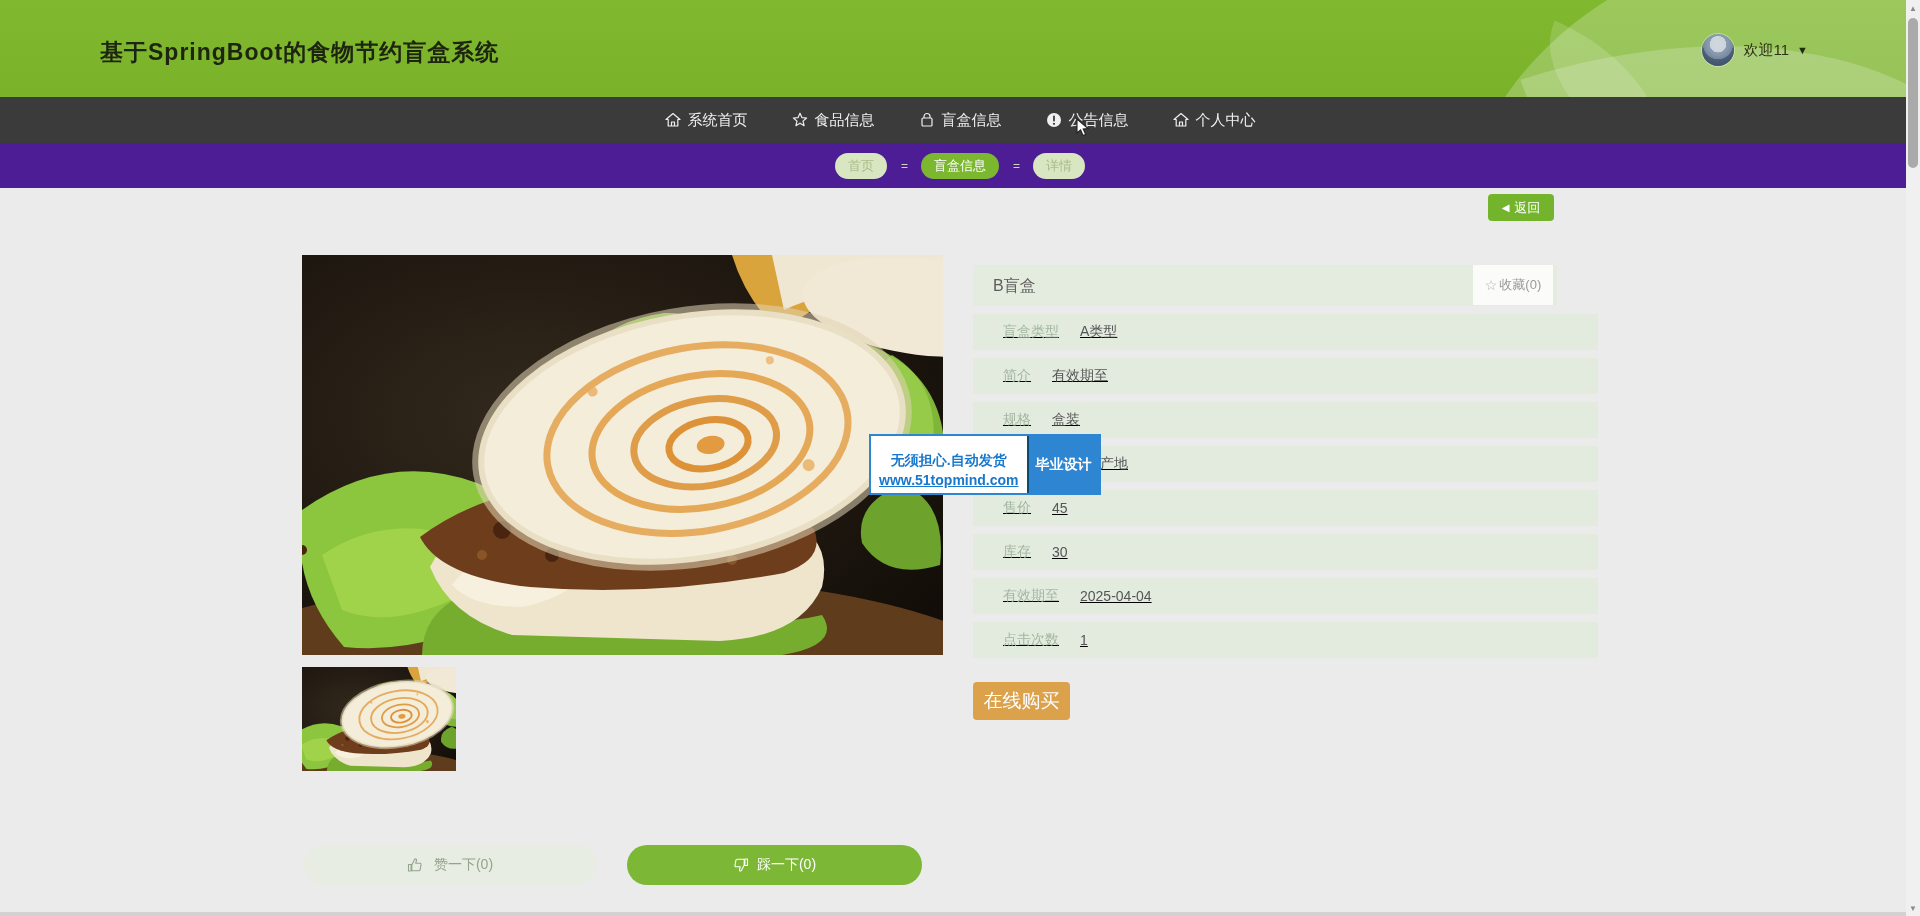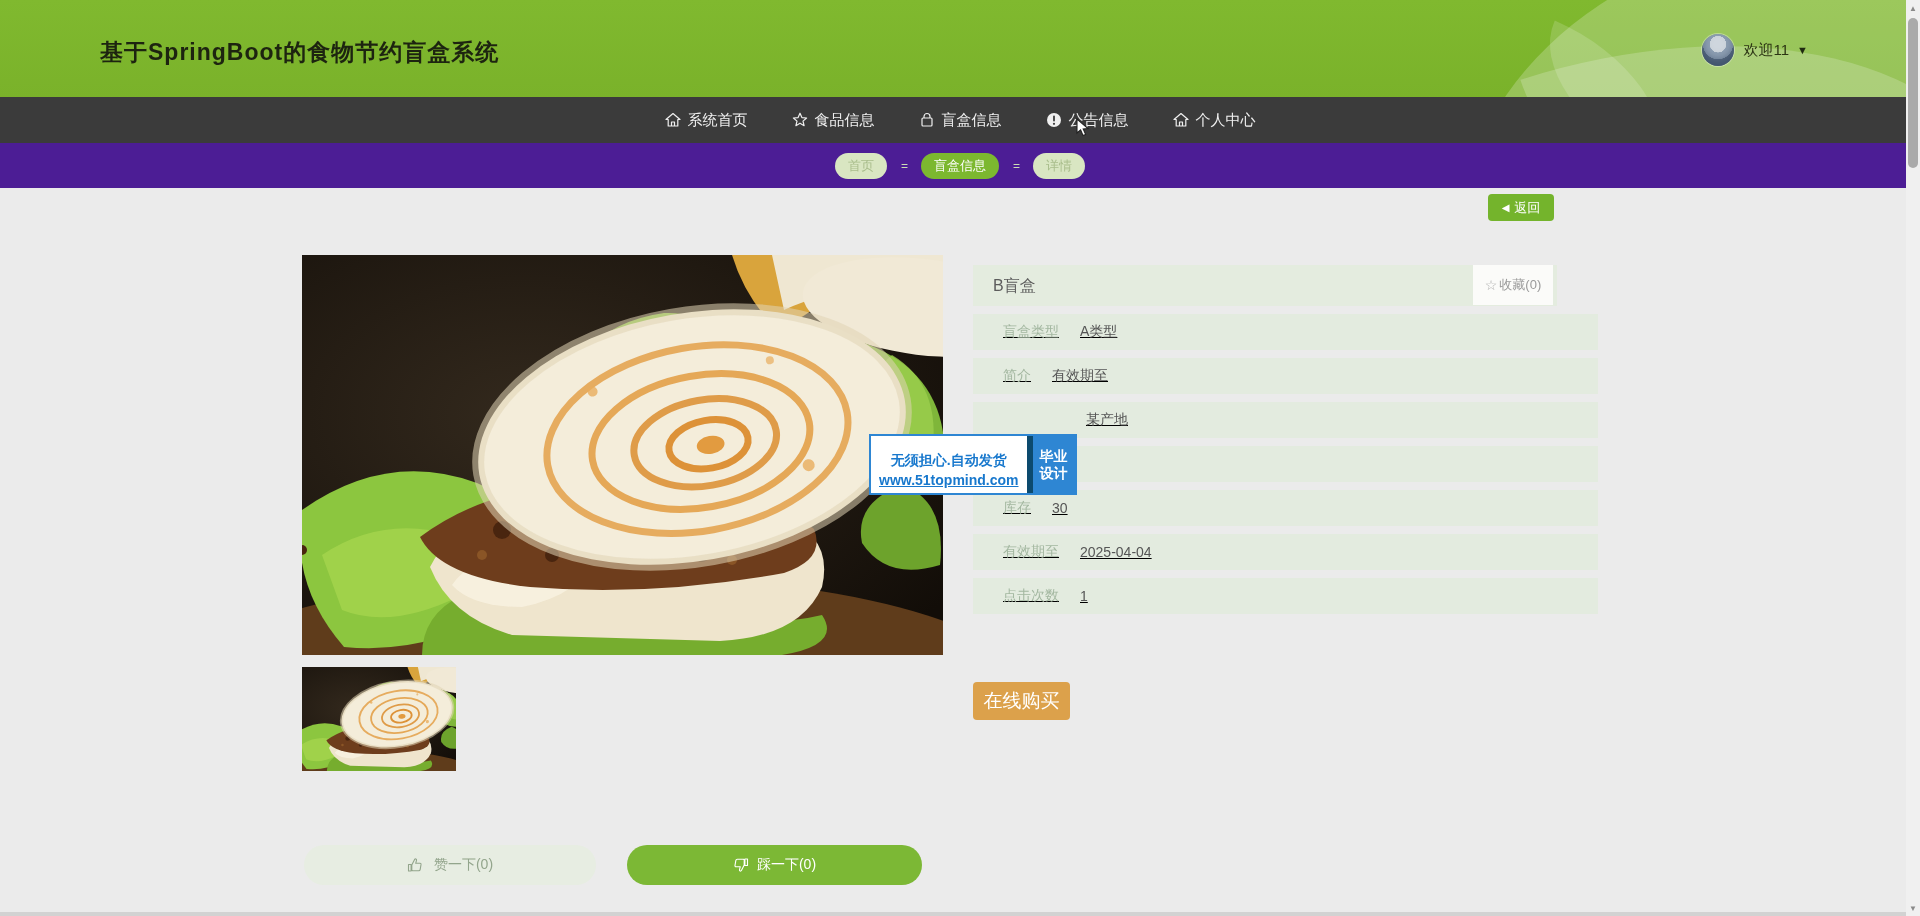--- a/index.html
+++ b/index.html
@@ -67,22 +67,22 @@
   .dislike-btn { position:absolute; left:627px; top:845px; width:295px; height:40px; border:none; border-radius:20px;
               background:#7cb835; color:#ffffff; font-size:14px; cursor:pointer;
               display:flex; align-items:center; justify-content:center; gap:8px; }
 
   
   .watermark { position:absolute; left:869px; top:434px; display:flex; border:2px solid #2e86d3;
                background:#ffffff; z-index:30; }
   .wm-left { padding:16px 8px 5px 8px; text-align:center; }
   .wm-line1 { font-size:14px; font-weight:bold; color:#1878cd; white-space:nowrap; }
   .wm-line2 { font-size:14px; font-weight:bold; color:#1878cd; text-decoration:underline; white-space:nowrap; margin-top:2px; }
-  .wm-badge { background:#2e86d3; border-left:6px solid #0c4a6e; color:#ffffff; font-size:14px; font-weight:bold;
-              display:flex; flex-direction:column; align-items:center; justify-content:center; padding:2px 7px; line-height:17px; }
+  .wm-badge { background:#2e86d3; border-left:2px solid #0c4a6e; color:#ffffff; font-size:14px; font-weight:bold;
+              display:flex; align-items:center; justify-content:center; padding:2px 7px; line-height:17px; }
 
   
   .scrollbar { position:absolute; right:0; top:0; width:14px; height:916px; background:#f0f0f0; z-index:50; }
   .scroll-up, .scroll-down { position:absolute; left:0; width:14px; height:16px; color:#8a8a8a; font-size:8px;
               display:flex; align-items:center; justify-content:center; cursor:pointer; }
   .scroll-up { top:0; } .scroll-down { bottom:0; }
   .scroll-thumb { position:absolute; left:2px; top:18px; width:10px; height:150px; background:#aaaaaa; border-radius:5px; cursor:grab; }
 
   .bottom-strip { position:absolute; left:0; bottom:0; width:1920px; height:4px; background:#d2d2d2; }
 
@@ -230,20 +230,24 @@
 <div class="detail-rows">
   <div class="detail-row">
     <span class="detail-label">盲盒类型</span>
     <span class="detail-value">A类型</span>
   </div>
   <div class="detail-row">
     <span class="detail-label">简介</span>
     <span class="detail-value">有效期至</span>
   </div>
   <div class="detail-row">
+    <span class="detail-label">规格</span>
+    <span class="detail-value">盒装</span>
+  </div>
+  <div class="detail-row">
     <span class="detail-label" style="width:62px"></span>
     <span class="detail-value">某产地</span>
   </div>
   <div class="detail-row">
     <span class="detail-label">售价</span>
     <span class="detail-value">45</span>
   </div>
   <div class="detail-row">
     <span class="detail-label">库存</span>
     <span class="detail-value">30</span>

